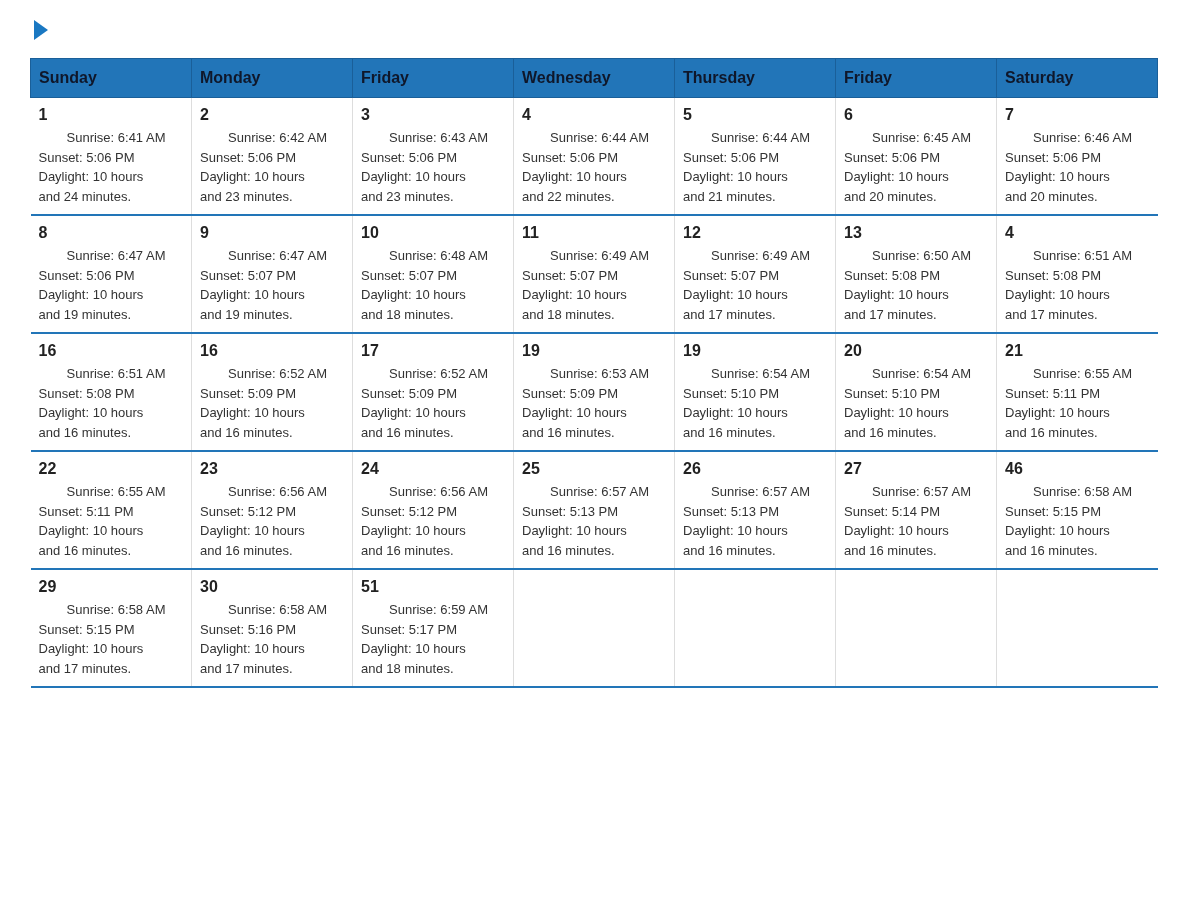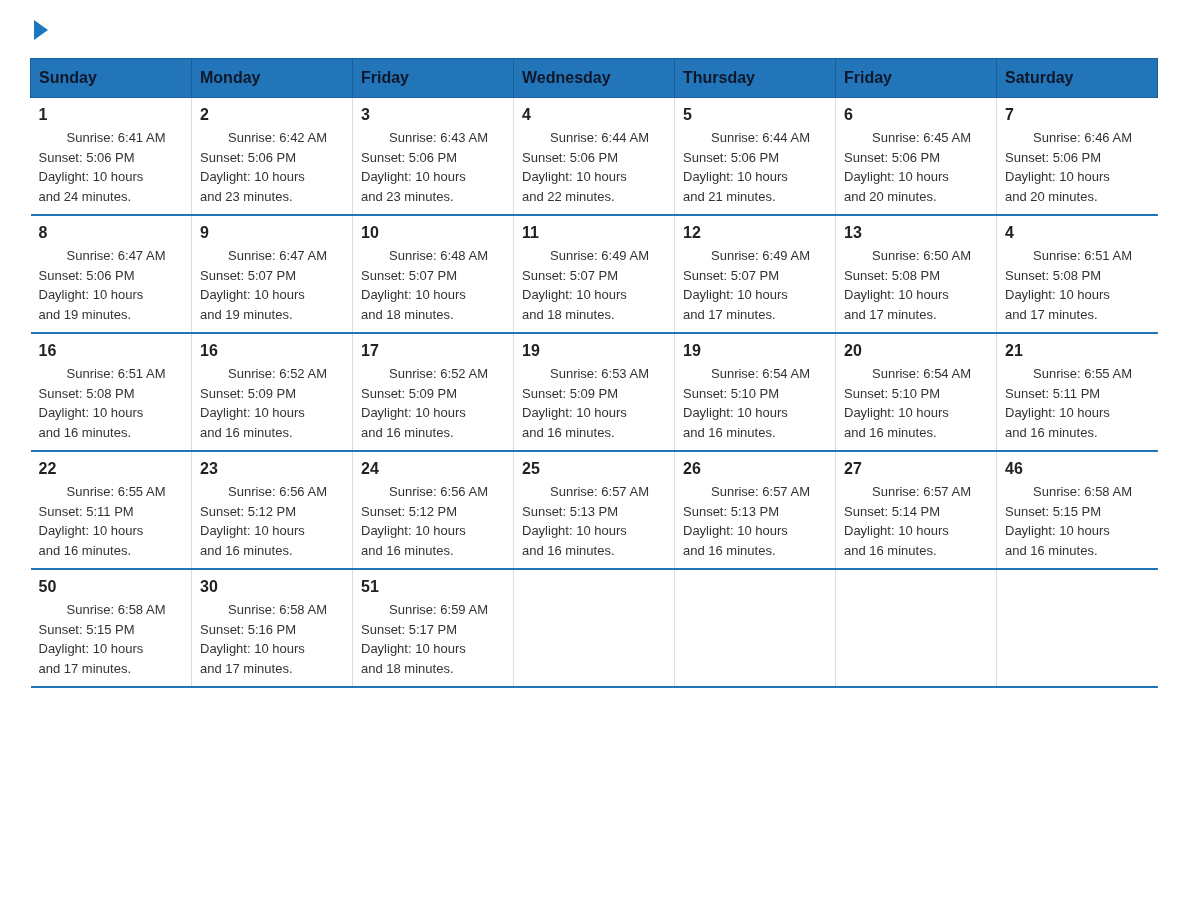--- a/index.html
+++ b/index.html
@@ -164,21 +164,21 @@
       <tr>
         <td><span class="day-number">22</span><span class="day-info">Sunrise: 6:55 AM<br>Sunset: 5:11 PM<br>Daylight: 10 hours<br>and 16 minutes.</span></td>
         <td><span class="day-number">23</span><span class="day-info">Sunrise: 6:56 AM<br>Sunset: 5:12 PM<br>Daylight: 10 hours<br>and 16 minutes.</span></td>
         <td><span class="day-number">24</span><span class="day-info">Sunrise: 6:56 AM<br>Sunset: 5:12 PM<br>Daylight: 10 hours<br>and 16 minutes.</span></td>
         <td><span class="day-number">25</span><span class="day-info">Sunrise: 6:57 AM<br>Sunset: 5:13 PM<br>Daylight: 10 hours<br>and 16 minutes.</span></td>
         <td><span class="day-number">26</span><span class="day-info">Sunrise: 6:57 AM<br>Sunset: 5:13 PM<br>Daylight: 10 hours<br>and 16 minutes.</span></td>
         <td><span class="day-number">27</span><span class="day-info">Sunrise: 6:57 AM<br>Sunset: 5:14 PM<br>Daylight: 10 hours<br>and 16 minutes.</span></td>
         <td><span class="day-number">46</span><span class="day-info">Sunrise: 6:58 AM<br>Sunset: 5:15 PM<br>Daylight: 10 hours<br>and 16 minutes.</span></td>
       </tr>
       <tr>
-        <td><span class="day-number">50</span><span class="day-info">Sunrise: 6:58 AM<br>Sunset: 5:15 PM<br>Daylight: 10 hours<br>and 17 minutes.</span></td>
+        <td><span class="day-number">29</span><span class="day-info">Sunrise: 6:58 AM<br>Sunset: 5:15 PM<br>Daylight: 10 hours<br>and 17 minutes.</span></td>
         <td><span class="day-number">30</span><span class="day-info">Sunrise: 6:58 AM<br>Sunset: 5:16 PM<br>Daylight: 10 hours<br>and 17 minutes.</span></td>
         <td><span class="day-number">51</span><span class="day-info">Sunrise: 6:59 AM<br>Sunset: 5:17 PM<br>Daylight: 10 hours<br>and 18 minutes.</span></td>
         <td class="empty-cell"></td>
         <td class="empty-cell"></td>
         <td class="empty-cell"></td>
         <td class="empty-cell"></td>
       </tr>
     </tbody>
 </table>
 

